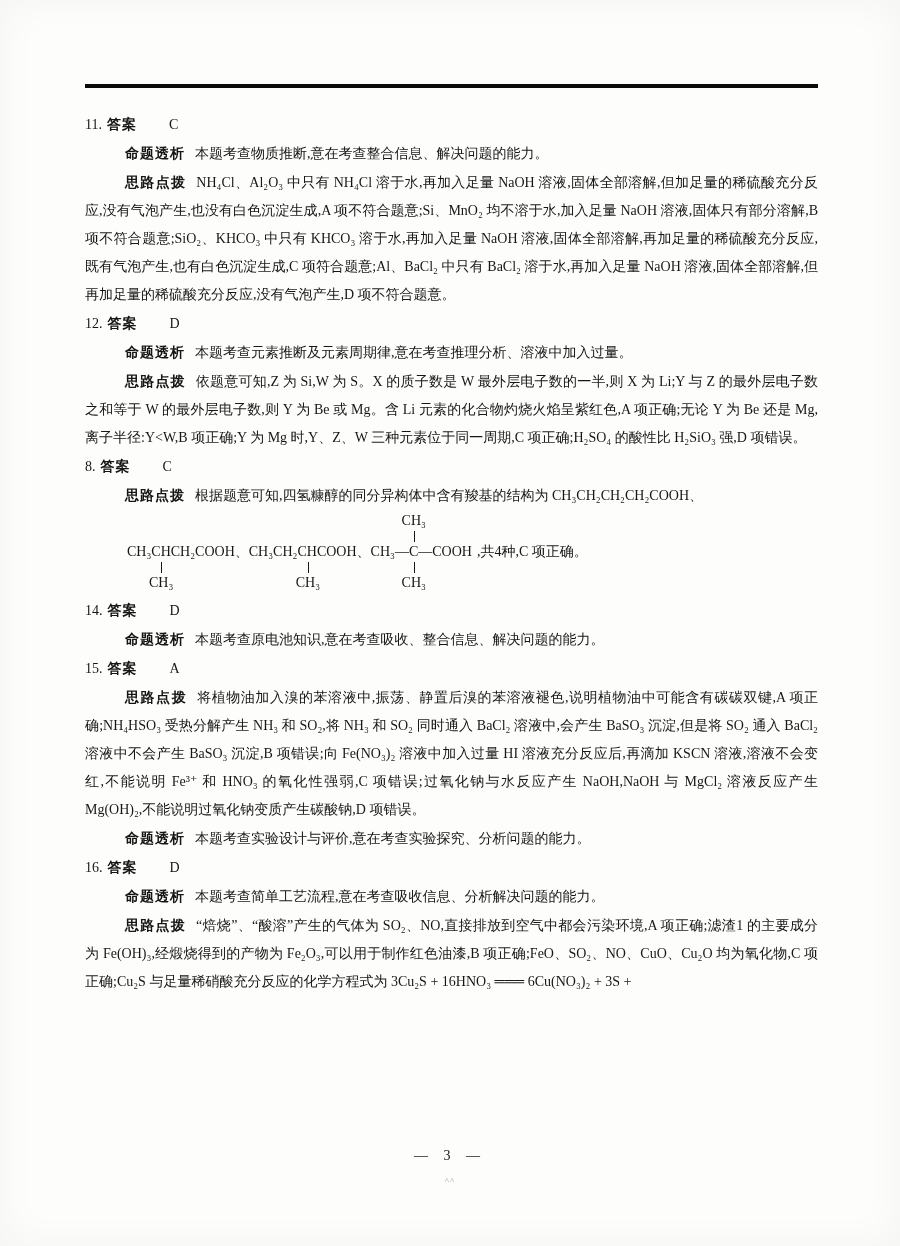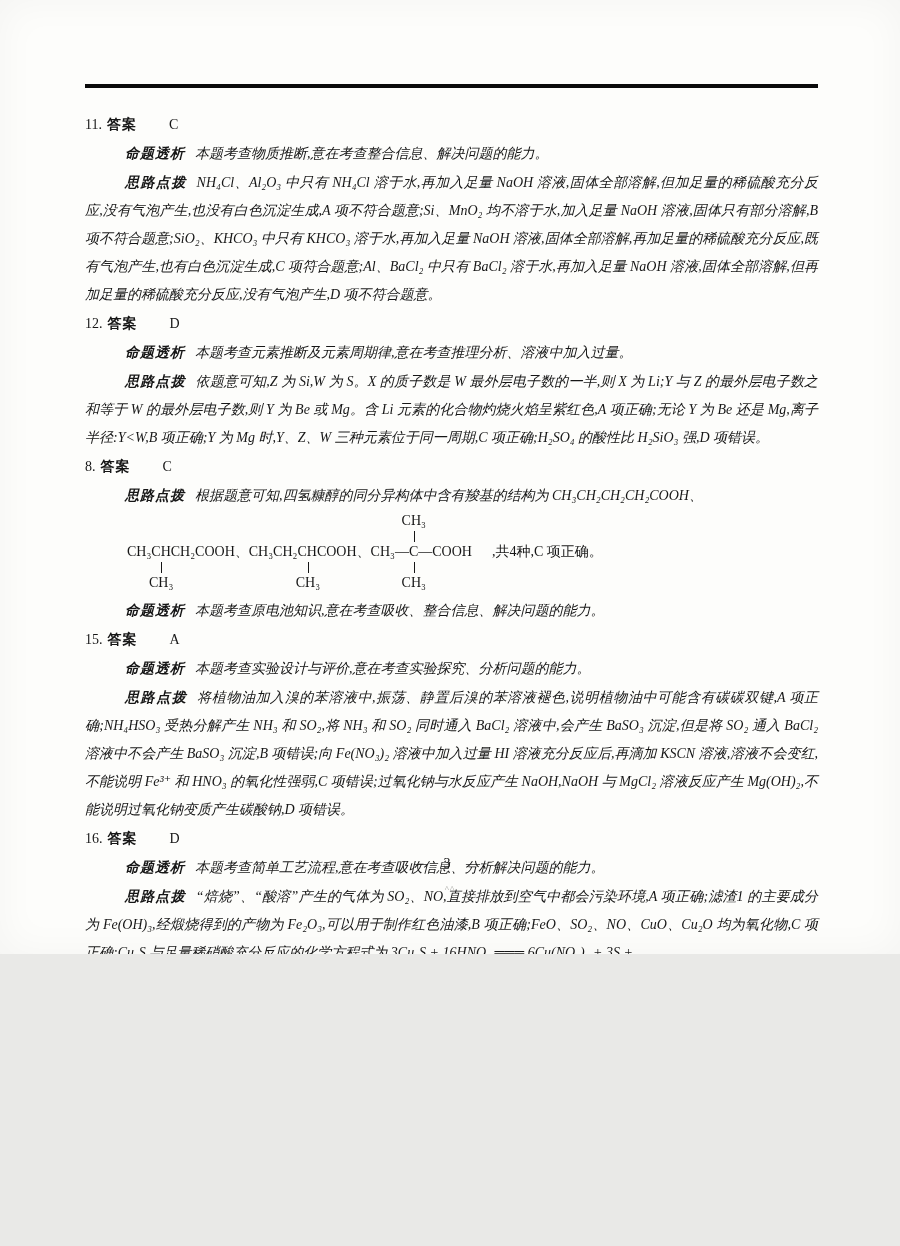--- a/index.html
+++ b/index.html
@@ -1,18 +1,18 @@
 <!DOCTYPE html>
 <html><head>
 <meta charset="utf-8">
 <style>
   html,body { margin:0; padding:0; background:#e9e9e7; }
   .page {
     position:relative;
-    width:900px; height:954px;
+    width:900px; height:1246px;
     margin:0 auto;
     background:#fdfdfb;
     font-family:"Liberation Serif","DejaVu Serif",serif;
     color:#161616;
     overflow:hidden;
     box-shadow:inset 0 0 40px rgba(0,0,0,0.04);
   }
   .top-rule {
     position:absolute; left:85px; top:84px;
     width:733px; height:4px; background:#0a0a0a;
@@ -24,42 +24,42 @@
   .content p { margin:0; }
   .answer-line { text-indent:0; }
   .qnum { margin-right:5px; }
   .blabel {
     font-family:"Liberation Sans","DejaVu Sans",sans-serif;
     font-weight:700;
     margin-right:10px;
     letter-spacing:1px;
   }
   .answer-letter { margin-left:22px; }
-  .para { text-indent:40px;font-style:italic; }
+  .para { text-indent:40px; }
   
   .isomer-row {
     position:relative;
     margin:33px 0 35px 0;
     padding-left:42px;
     line-height:18px;
     white-space:nowrap;
     text-align:left;
     text-indent:0;
   }
   .struct { position:relative; display:inline-block; }
   .bond { position:absolute; width:1px; height:11px; background:#161616; }
   .s1 .below-bond { bottom:-12px; left:34px; }
   .s1 .below-sub  { position:absolute; bottom:-31px; left:22px; }
   .s2 .below-bond { bottom:-12px; left:59px; }
   .s2 .below-sub  { position:absolute; bottom:-31px; left:47px; }
   .s3 .above-bond { top:-12px; left:43px; }
   .s3 .above-sub  { position:absolute; top:-31px; left:31px; }
   .s3 .below-bond { bottom:-12px; left:43px; }
   .s3 .below-sub  { position:absolute; bottom:-31px; left:31px; }
-  .isomer-tail { margin-left:20px; }
+  .isomer-tail { margin-left:5px; }
   .footer {
     position:absolute; left:0; bottom:82px; width:100%;
     text-align:center; font-size:14px; letter-spacing:6px;
   }
   .footer-mark {
     position:absolute; left:0; bottom:60px; width:100%;
     text-align:center; font-size:9px; color:#9a9a96; letter-spacing:1px;
   }
 </style>
 </head>
@@ -115,34 +115,37 @@
           <span class="above-sub">CH₃</span>
           <span class="bond above-bond"></span>
           <span class="main">CH₃—C—COOH</span>
           <span class="bond below-bond"></span>
           <span class="below-sub">CH₃</span>
         </span><span class="isomer-tail">,共4种,C 项正确。</span>
       </div>
     </section>
 
     <section>
+      <p class="answer-line">
+        <span class="qnum">14.</span><span class="blabel">答案</span><span class="answer-letter">D</span>
+      </p>
       <p class="para">
         <span class="blabel">命题透析</span><span>本题考查原电池知识,意在考查吸收、整合信息、解决问题的能力。</span>
       </p>
     </section>
 
     <section>
       <p class="answer-line">
         <span class="qnum">15.</span><span class="blabel">答案</span><span class="answer-letter">A</span>
       </p>
       <p class="para">
-        <span class="blabel">命题透析</span><span>本题考查实验设计与评价,意在考查实验探究、分析问题的能力。</span>
+        <span class="blabel">思路点拨</span><span>将植物油加入溴的苯溶液中,振荡、静置后溴的苯溶液褪色,说明植物油中可能含有碳碳双键,A 项正确;NH₄HSO₃ 受热分解产生 NH₃ 和 SO₂,将 NH₃ 和 SO₂ 同时通入 BaCl₂ 溶液中,会产生 BaSO₃ 沉淀,但是将 SO₂ 通入 BaCl₂ 溶液中不会产生 BaSO₃ 沉淀,B 项错误;向 Fe(NO₃)₂ 溶液中加入过量 HI 溶液充分反应后,再滴加 KSCN 溶液,溶液不会变红,不能说明 Fe³⁺ 和 HNO₃ 的氧化性强弱,C 项错误;过氧化钠与水反应产生 NaOH,NaOH 与 MgCl₂ 溶液反应产生 Mg(OH)₂,不能说明过氧化钠变质产生碳酸钠,D 项错误。</span>
       </p>
       <p class="para">
-        <span class="blabel">思路点拨</span><span>将植物油加入溴的苯溶液中,振荡、静置后溴的苯溶液褪色,说明植物油中可能含有碳碳双键,A 项正确;NH₄HSO₃ 受热分解产生 NH₃ 和 SO₂,将 NH₃ 和 SO₂ 同时通入 BaCl₂ 溶液中,会产生 BaSO₃ 沉淀,但是将 SO₂ 通入 BaCl₂ 溶液中不会产生 BaSO₃ 沉淀,B 项错误;向 Fe(NO₃)₂ 溶液中加入过量 HI 溶液充分反应后,再滴加 KSCN 溶液,溶液不会变红,不能说明 Fe³⁺ 和 HNO₃ 的氧化性强弱,C 项错误;过氧化钠与水反应产生 NaOH,NaOH 与 MgCl₂ 溶液反应产生 Mg(OH)₂,不能说明过氧化钠变质产生碳酸钠,D 项错误。</span>
+        <span class="blabel">命题透析</span><span>本题考查实验设计与评价,意在考查实验探究、分析问题的能力。</span>
       </p>
     </section>
 
     <section>
       <p class="answer-line">
         <span class="qnum">16.</span><span class="blabel">答案</span><span class="answer-letter">D</span>
       </p>
       <p class="para">
         <span class="blabel">命题透析</span><span>本题考查简单工艺流程,意在考查吸收信息、分析解决问题的能力。</span>
       </p>

